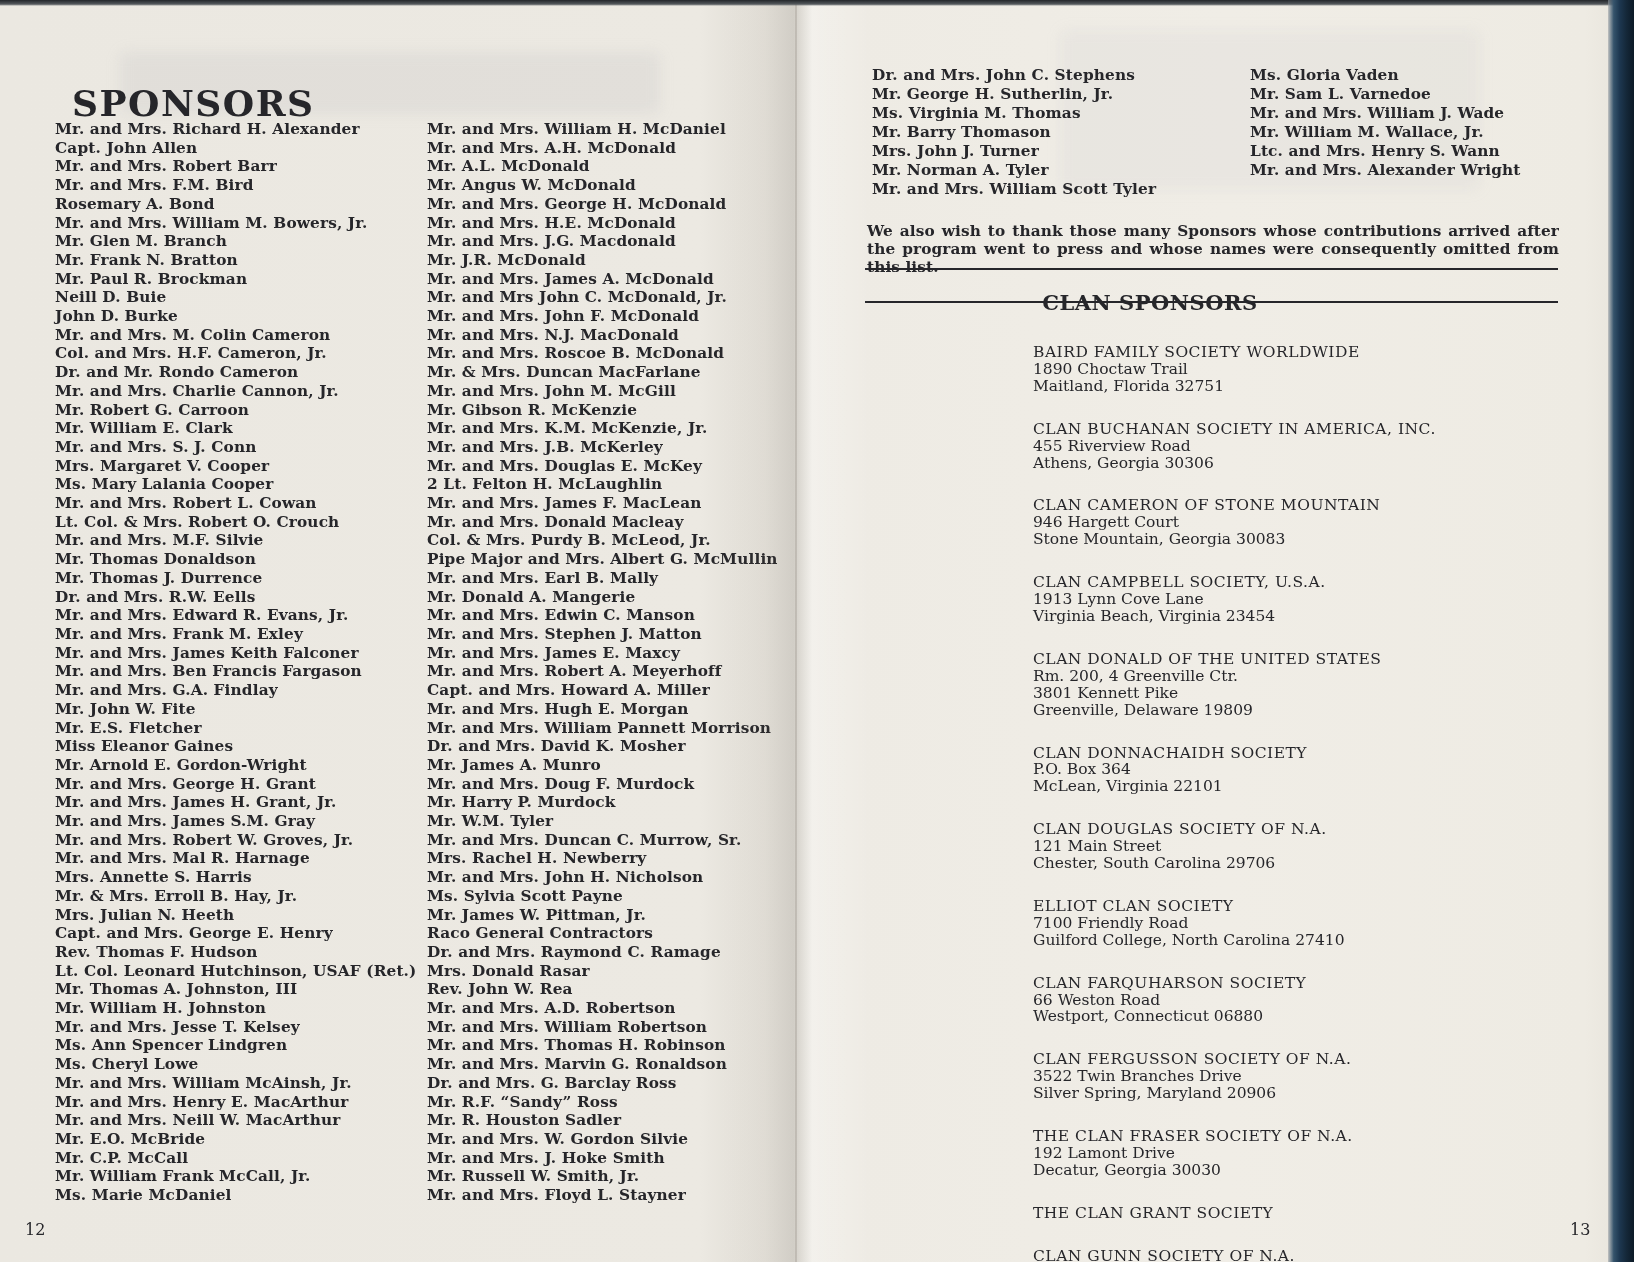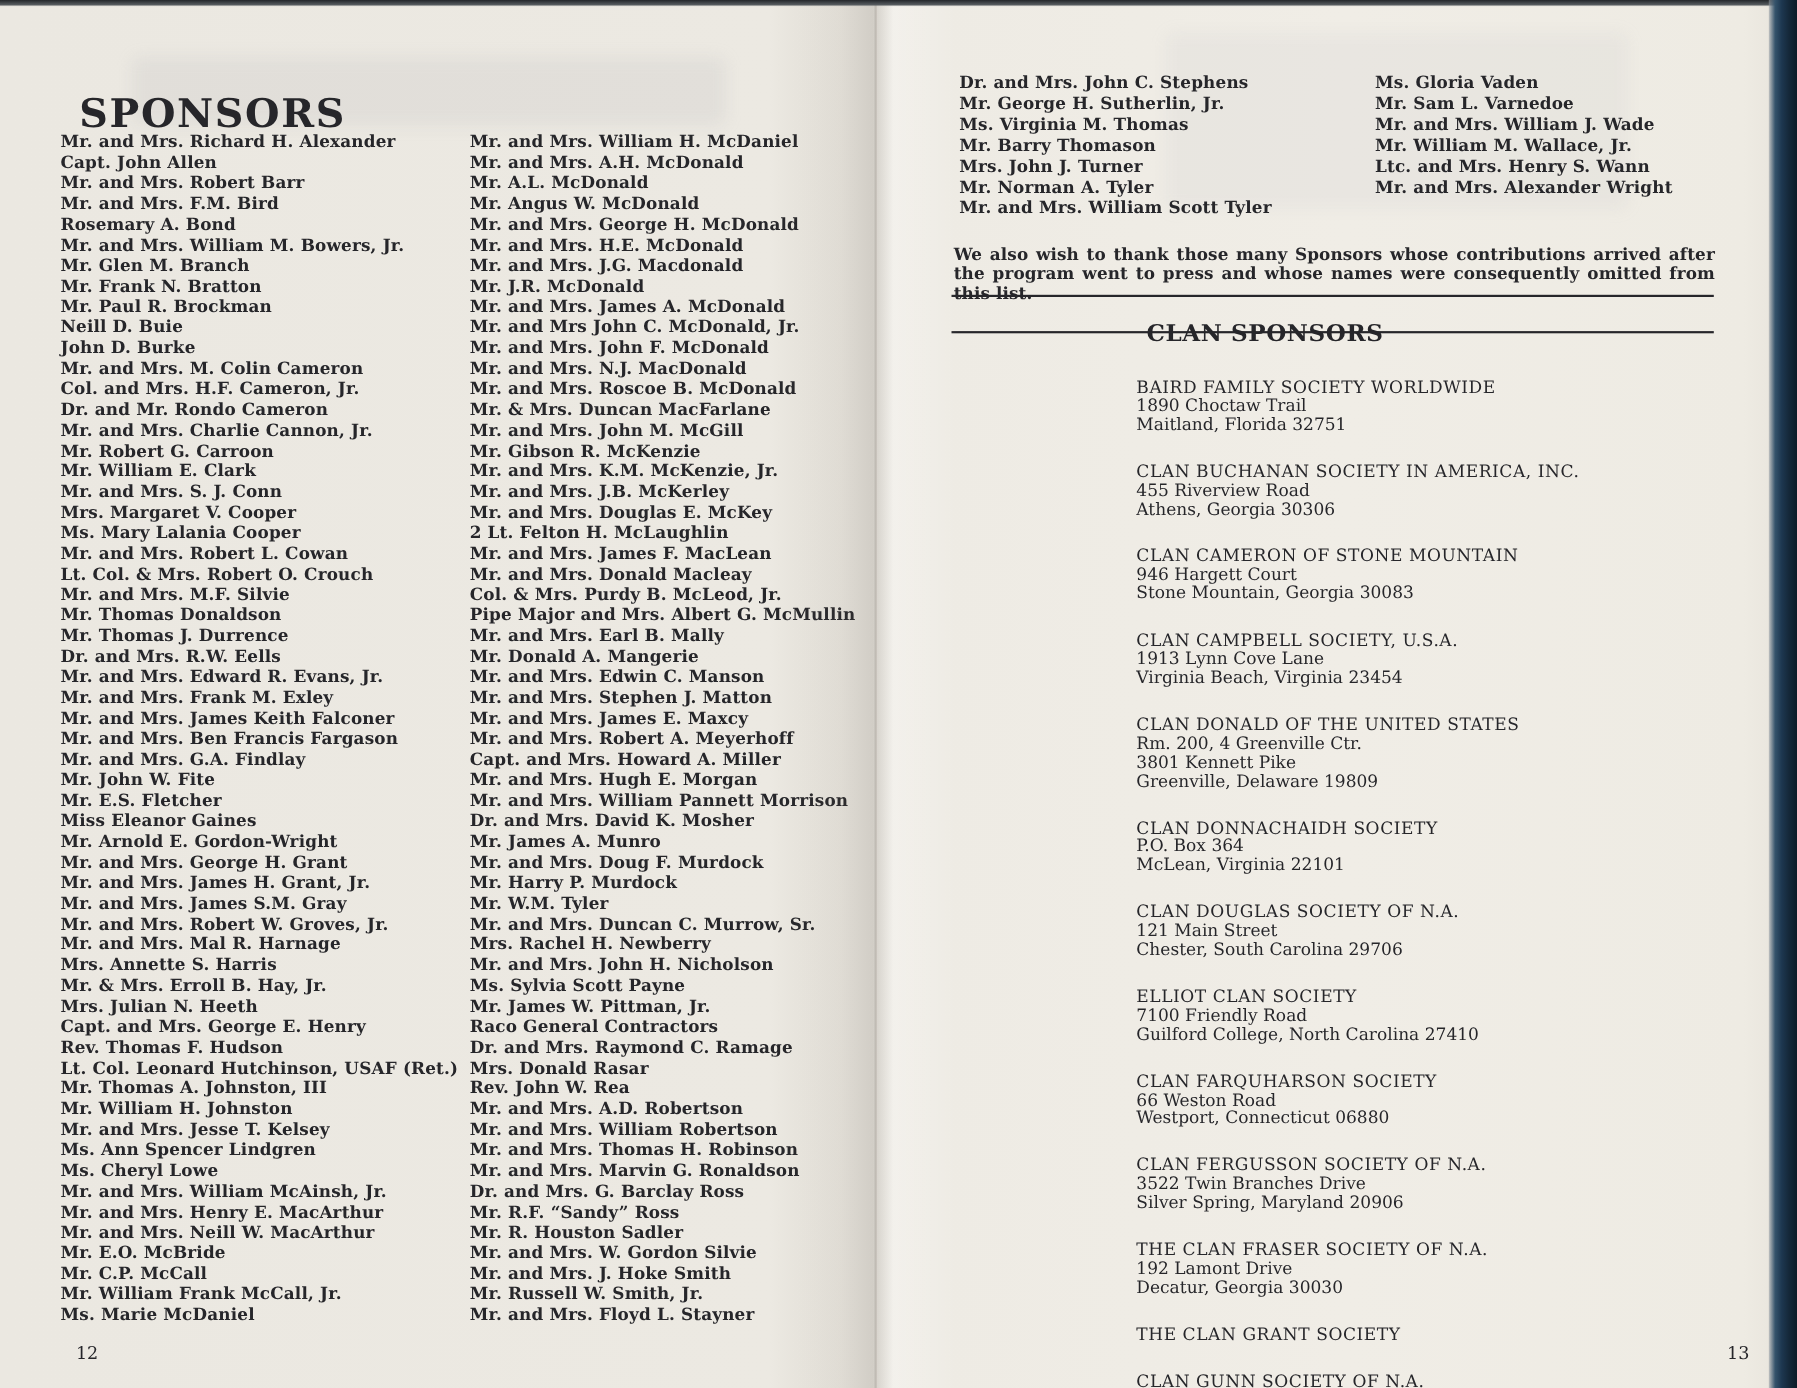--- a/index.html
+++ b/index.html
@@ -30,21 +30,21 @@
   .rule{position:absolute;height:2px;background:#26262a;}
   .rule-1{left:865px;top:268px;width:693px;}
   .rule-2{left:865px;top:301px;width:693px;}
   .clan-header{position:absolute;left:805px;top:271px;width:690px;text-align:center;
     font-size:21px;font-weight:700;line-height:29px;letter-spacing:.5px;}
 
   .clan-list{position:absolute;left:1033px;top:318px;font-size:15.5px;line-height:16.9px;white-space:nowrap;}
   .clan-entry{margin-bottom:6px;}
   .clan-name{letter-spacing:.5px;margin-top:26px;}
   .page-num{position:absolute;font-size:16px;font-weight:500;}
-  .pn-left{left:25px;top:1220px;margin-left:44px;}
+  .pn-left{left:25px;top:1220px;}
   .pn-right{left:1570px;top:1220px;}
 </style>
 </head>
 <body>
 
 <div class="spread">
 
   <div class="ghost" style="left:120px;top:52px;width:540px;height:62px;"></div>
   <div class="ghost" style="left:1060px;top:30px;width:420px;height:160px;background:rgba(176,176,182,.10);"></div>
 

